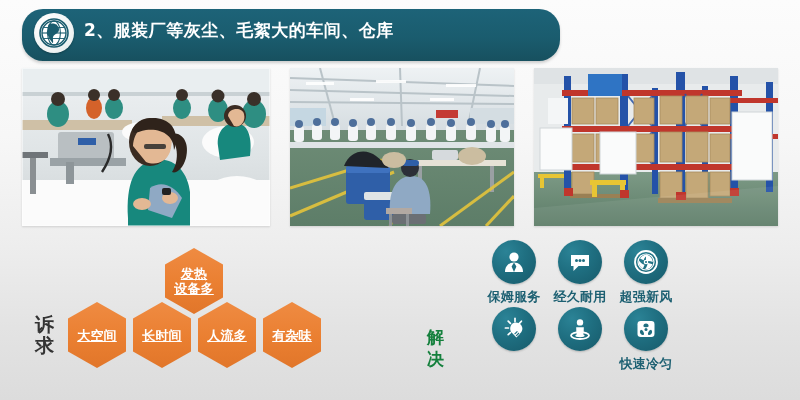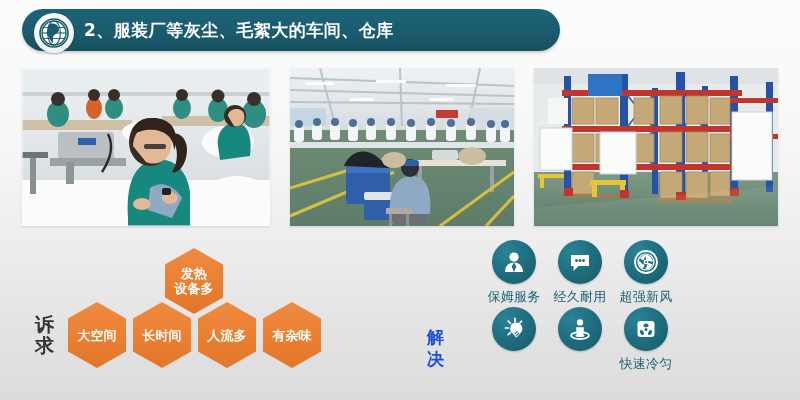--- a/index.html
+++ b/index.html
@@ -14,21 +14,21 @@
     background: linear-gradient(180deg, #fcfcfc 0%, #f7f7f7 34%, #ededed 62%, #e3e3e3 82%, #dcdcdc 100%);
     position: relative;
   }
 
   
   .header-banner {
     position: absolute;
     left: 22px;
     top: 9px;
     width: 538px;
-    height: 42px;
+    height: 52px;
     background: linear-gradient(180deg, #1d6378 0%, #1a5c6e 55%, #17505f 100%);
     border-radius: 21px;
     box-shadow: 0 2px 3px rgba(0,0,0,0.18);
     display: flex;
     align-items: center;
   }
   .globe-wrap {
     position: absolute;
     left: 12px;
     top: 4px;
@@ -98,35 +98,36 @@
     clip-path: polygon(50% 0%, 100% 25%, 100% 75%, 50% 100%, 0% 75%, 0% 25%);
     display: flex;
     align-items: center;
     justify-content: center;
     color: #ffffff;
     font-size: 13px;
     font-weight: bold;
     line-height: 15px;
     text-align: center;
     letter-spacing: 0.2px;
+    text-decoration: underline;
   }
   .hex-top   { left: 165px; top: 248px; }
   .hex-r1 { top: 302px; }
   .hex-a { left: 68px;  }
   .hex-b { left: 133px; }
   .hex-c { left: 198px; }
   .hex-d { left: 263px; }
 
   
   .solve-label {
     position: absolute;
     left: 422px;
     top: 326px;
     width: 28px;
-    color: #1d4ed8;
+    color: #15803d;
     font-size: 17px;
     font-weight: bold;
     line-height: 22px;
     text-align: center;
     letter-spacing: 1px;
   }
   .sol-item {
     position: absolute;
     width: 82px;
     text-align: center;
@@ -140,21 +141,21 @@
     box-shadow: 0 1px 2px rgba(0,0,0,0.2);
     display: flex;
     align-items: center;
     justify-content: center;
   }
   .sol-circle svg { display: block; }
   .sol-text {
     margin-top: 4px;
     color: #1d6072;
     font-size: 13px;
-    font-weight: normal;
+    font-weight: bold;
     white-space: nowrap;
     letter-spacing: 0.3px;
   }
   .sol-r1 { top: 240px; }
   .sol-r2 { top: 307px; }
   .sol-c1 { left: 473px; }
   .sol-c2 { left: 539px; }
   .sol-c3 { left: 605px; }
 </style>
 </head>

